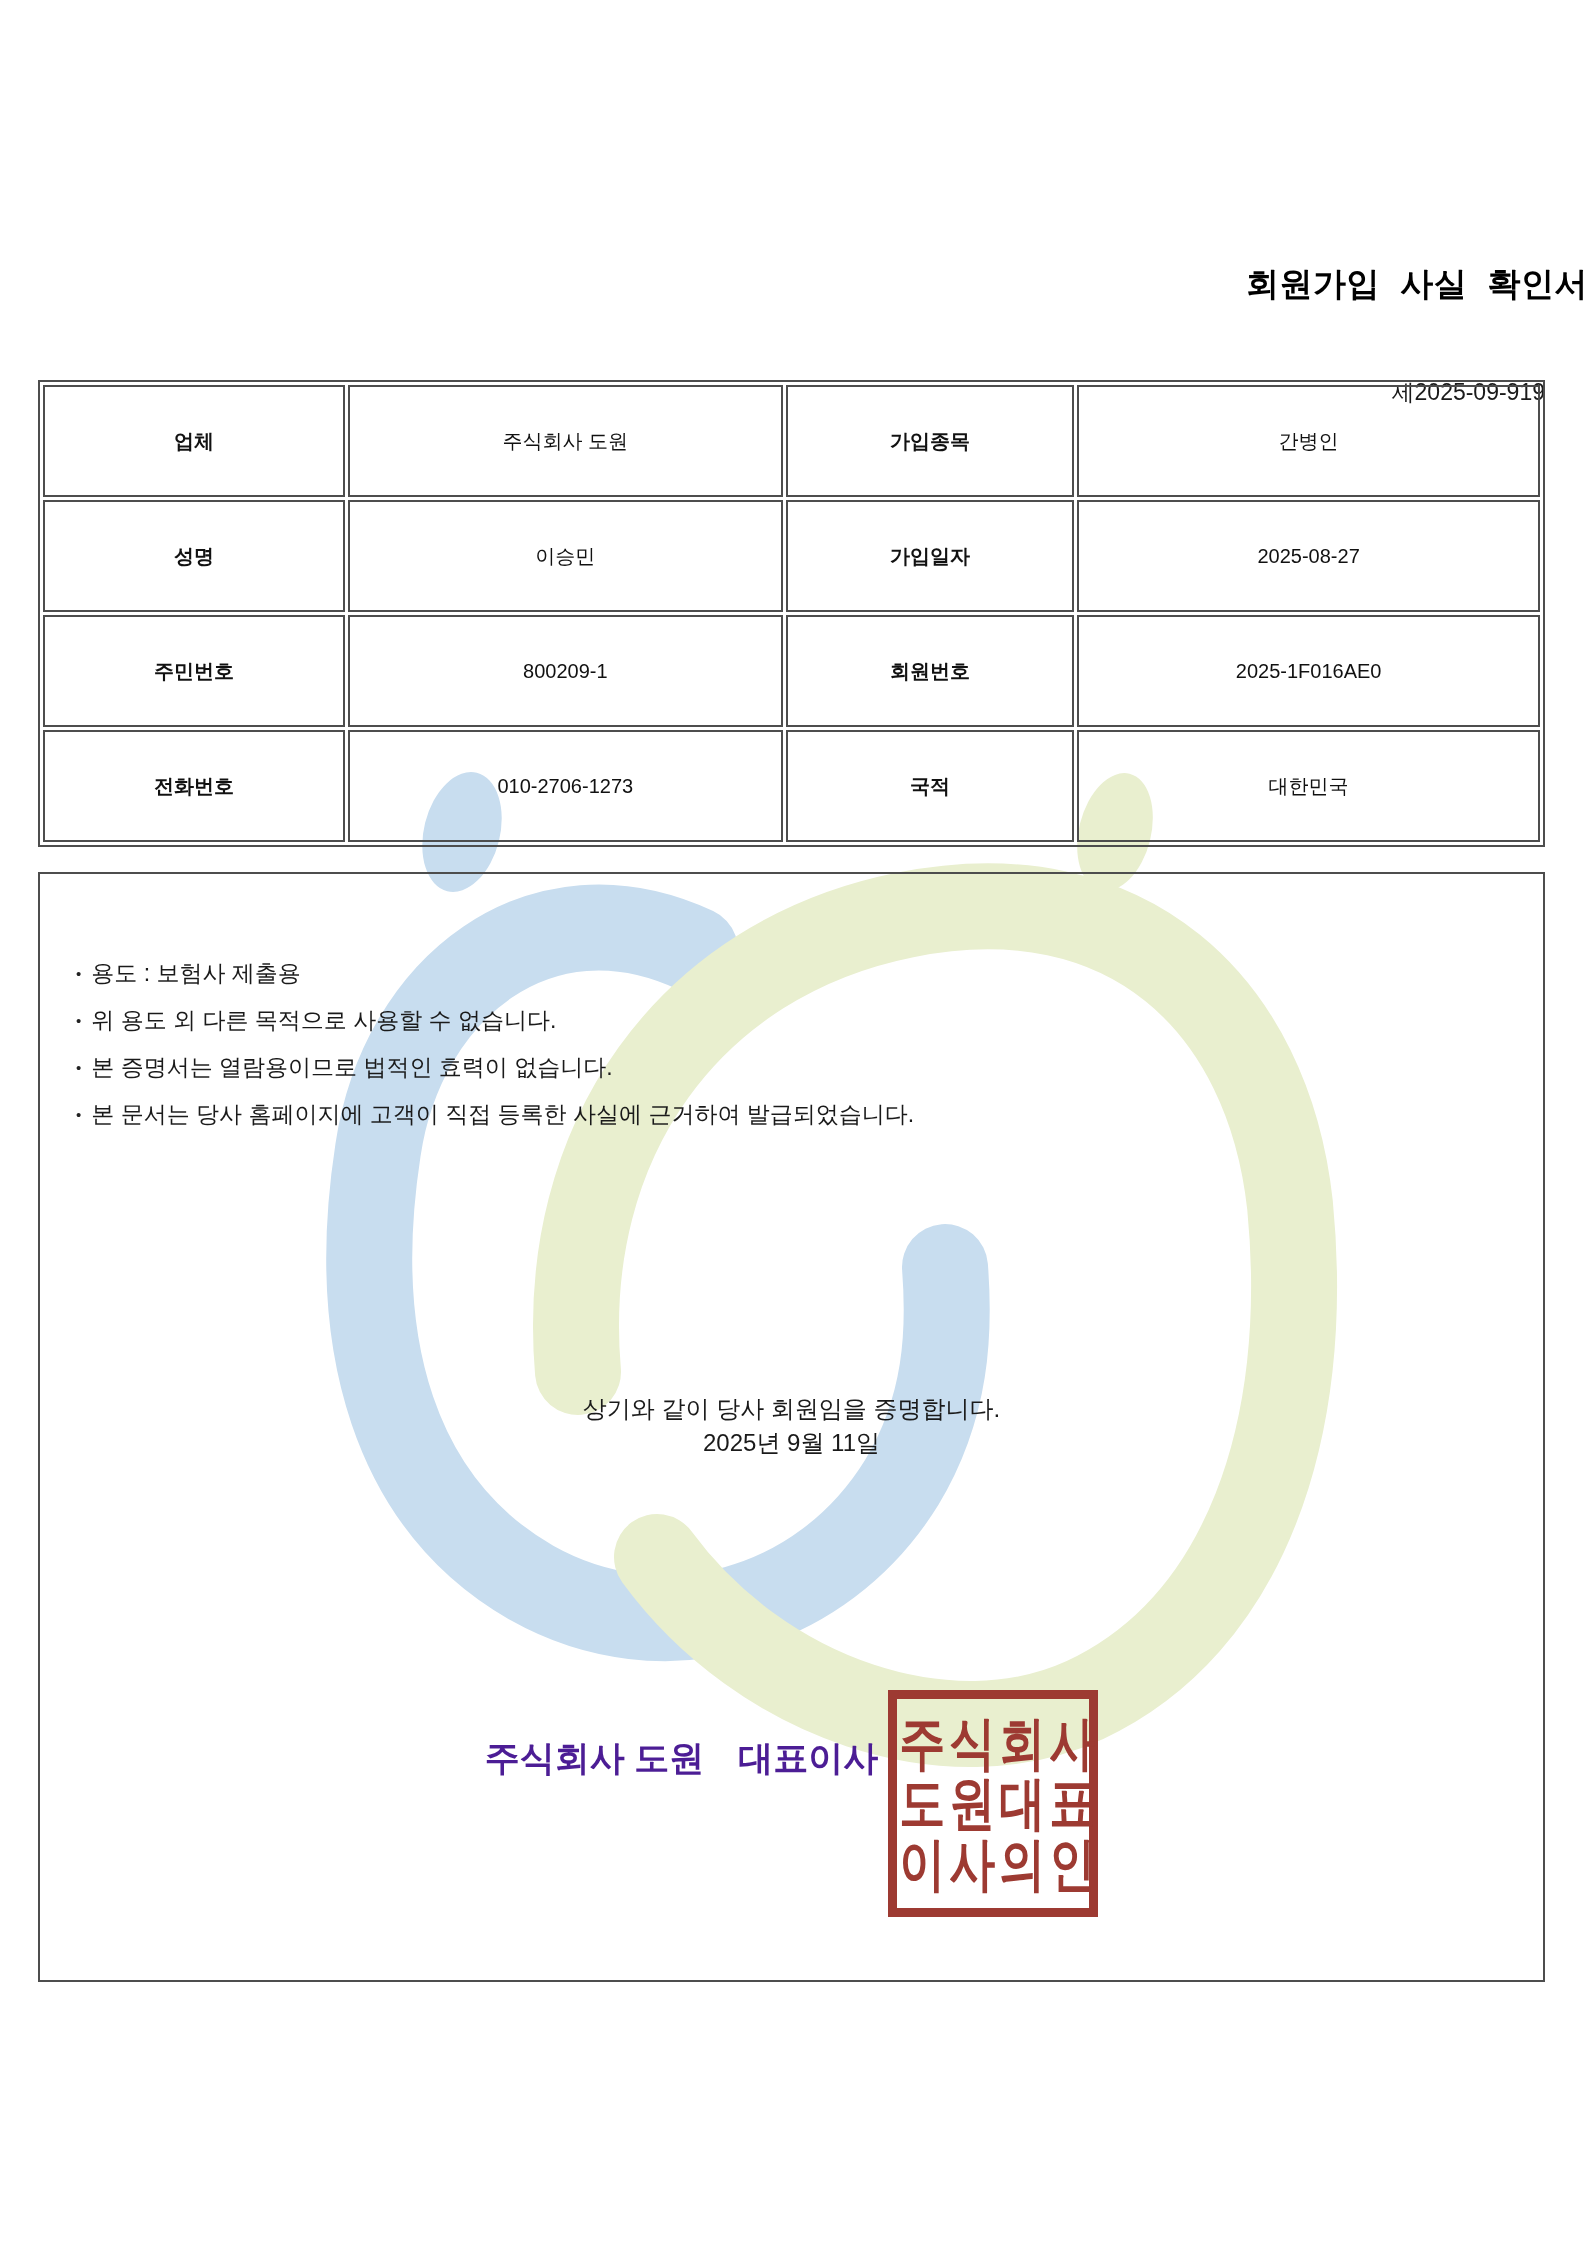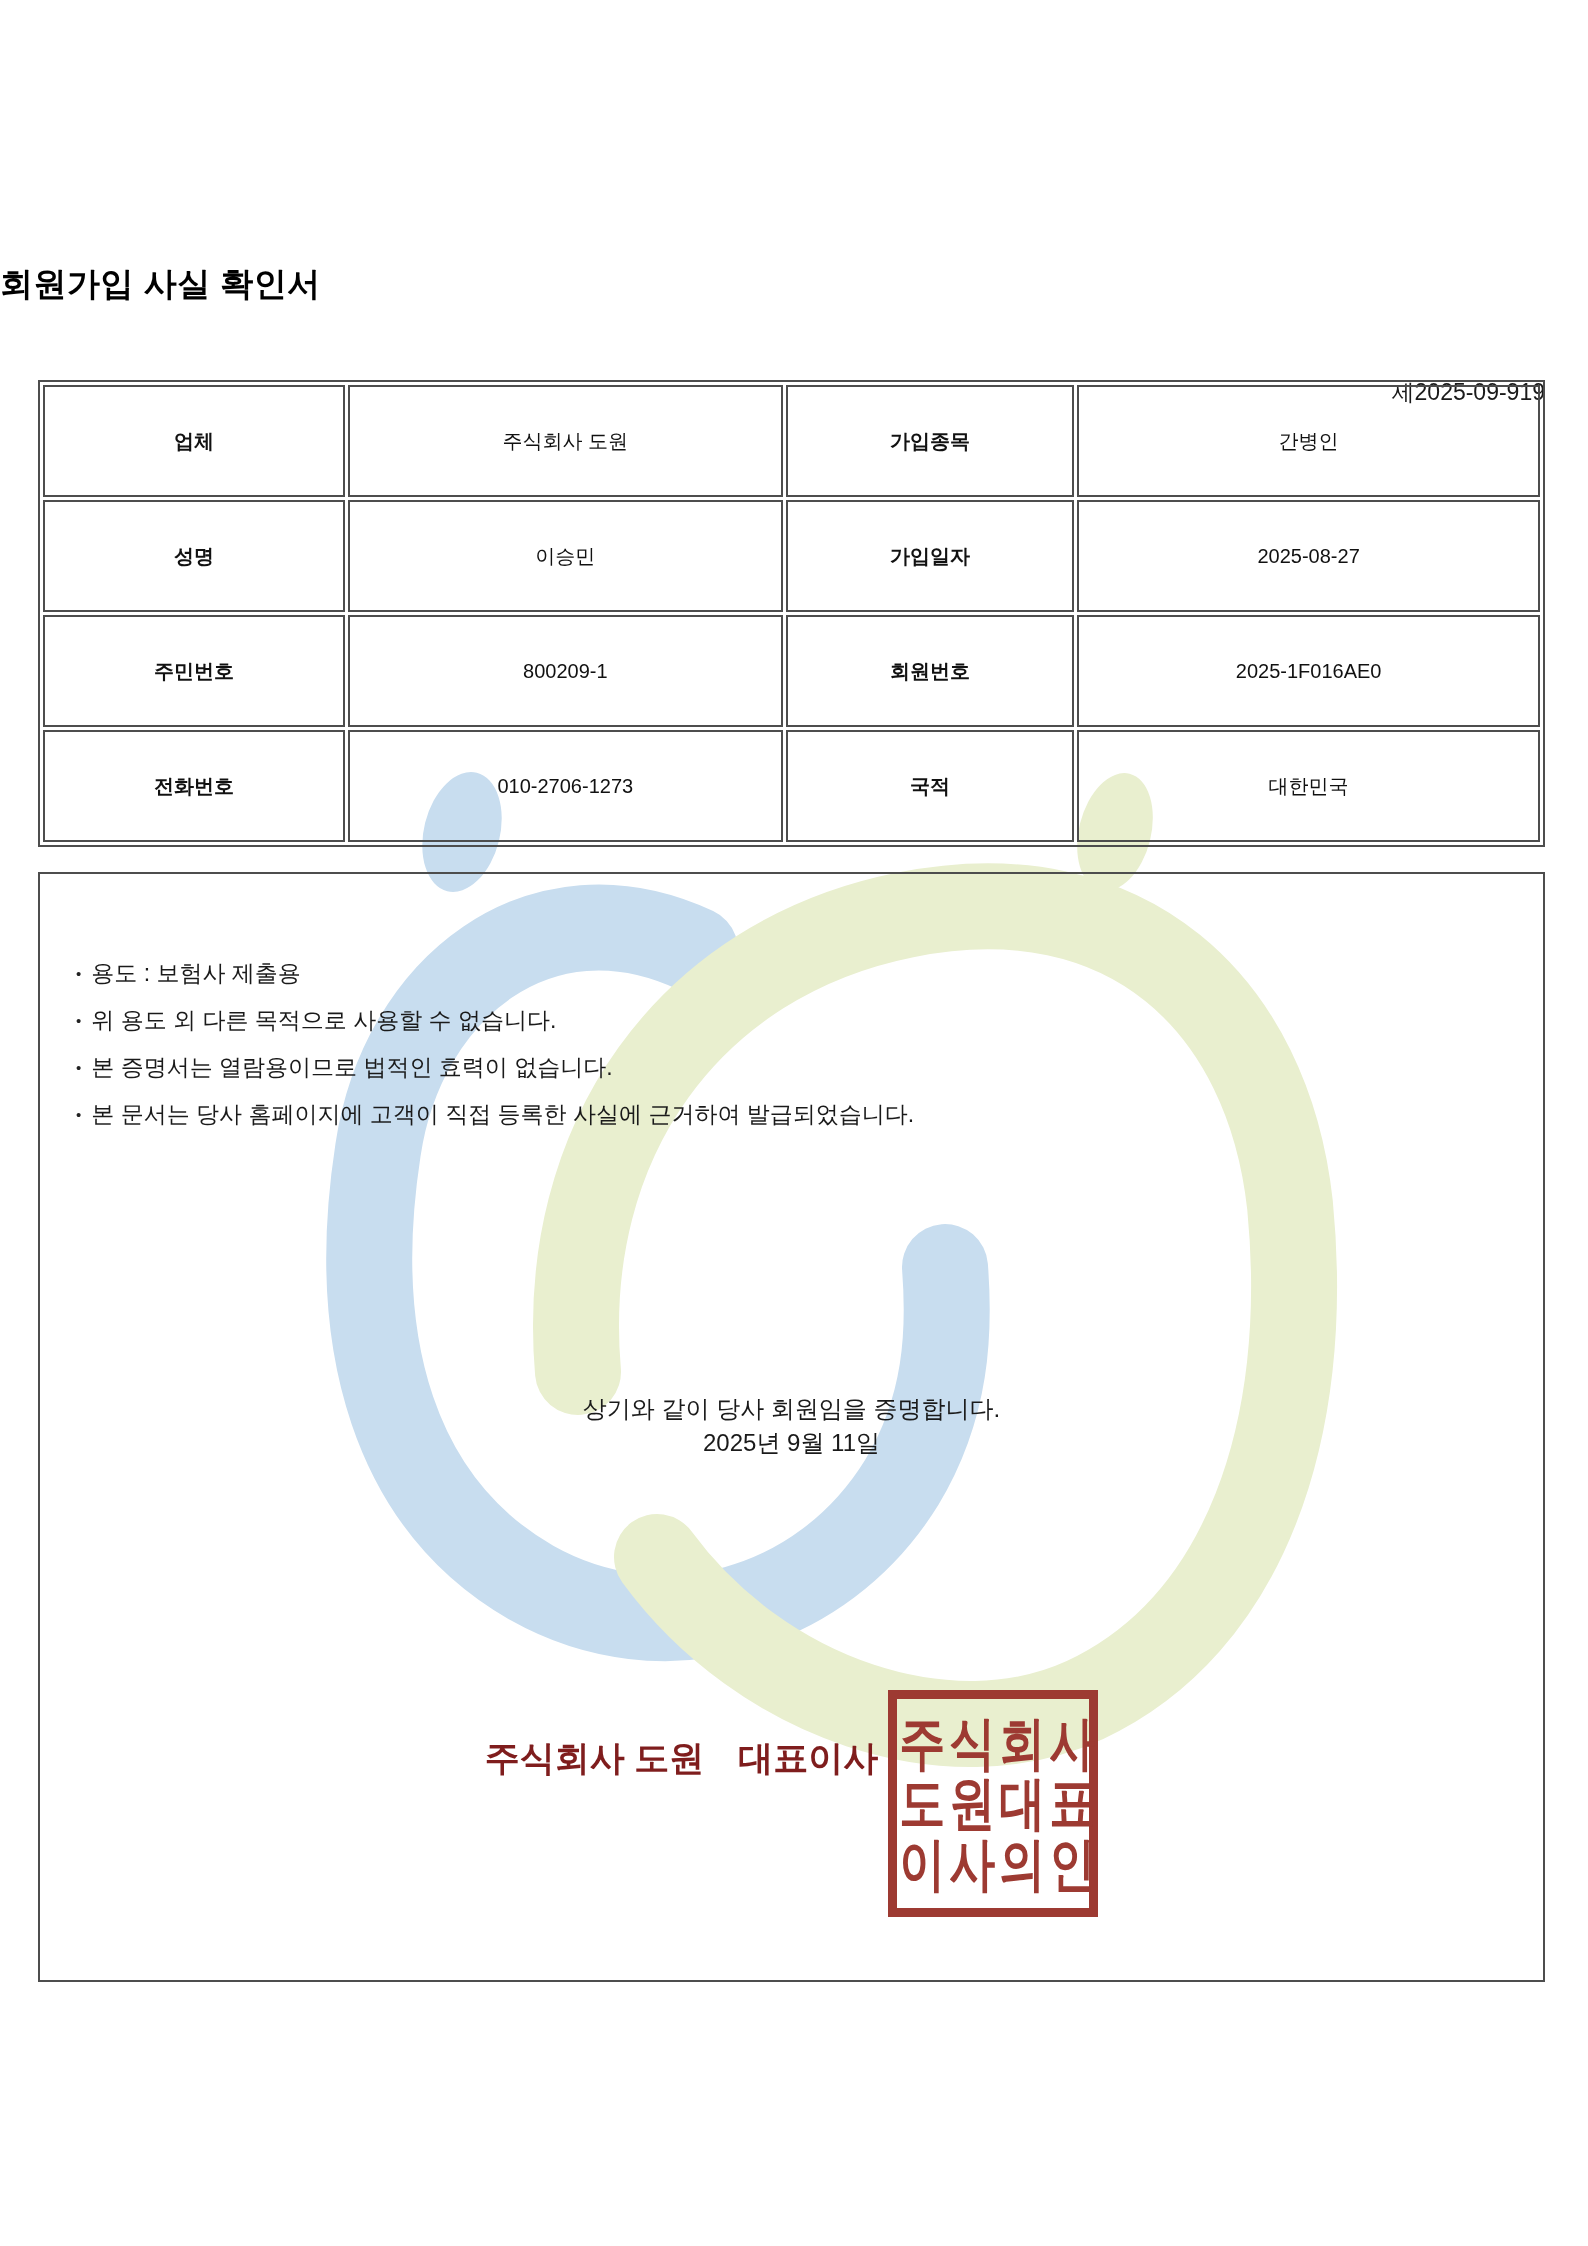--- a/index.html
+++ b/index.html
@@ -35,25 +35,26 @@
   .content{
     position:absolute;
     left:0;top:0;
     width:100%;height:100%;
     z-index:1;
   }
   .doc-title{
     position:absolute;
     top:262px;left:0;
     width:100%;
-    text-align:left;
+    text-align:right;
     font-size:33px;
     font-weight:700;
     letter-spacing:0.5px;
     color:#000;
+    font-family:Liberation Mono, monospace;
   }
   .doc-number{
     position:absolute;
     top:333px;
     right:43px;
     font-size:23px;
     color:#1a1a1a;
     margin-top:44px;
   }
   table.info-table{
@@ -119,21 +120,21 @@
     position:absolute;
     left:0;top:816px;
     width:100%;
     display:flex;
     justify-content:center;
     align-items:center;
   }
   .signature-text{
     font-size:35px;
     font-weight:700;
-    color:#7f1d1d;
+    color:#4c1d95;
     margin-right:10px;
     white-space:nowrap;
     padding-bottom:90px;
   }
   .signature-text .company{margin-right:34px;}
   .seal{
     width:210px;
     height:227px;
     border:9px solid var(--stamp-red);
     display:flex;

